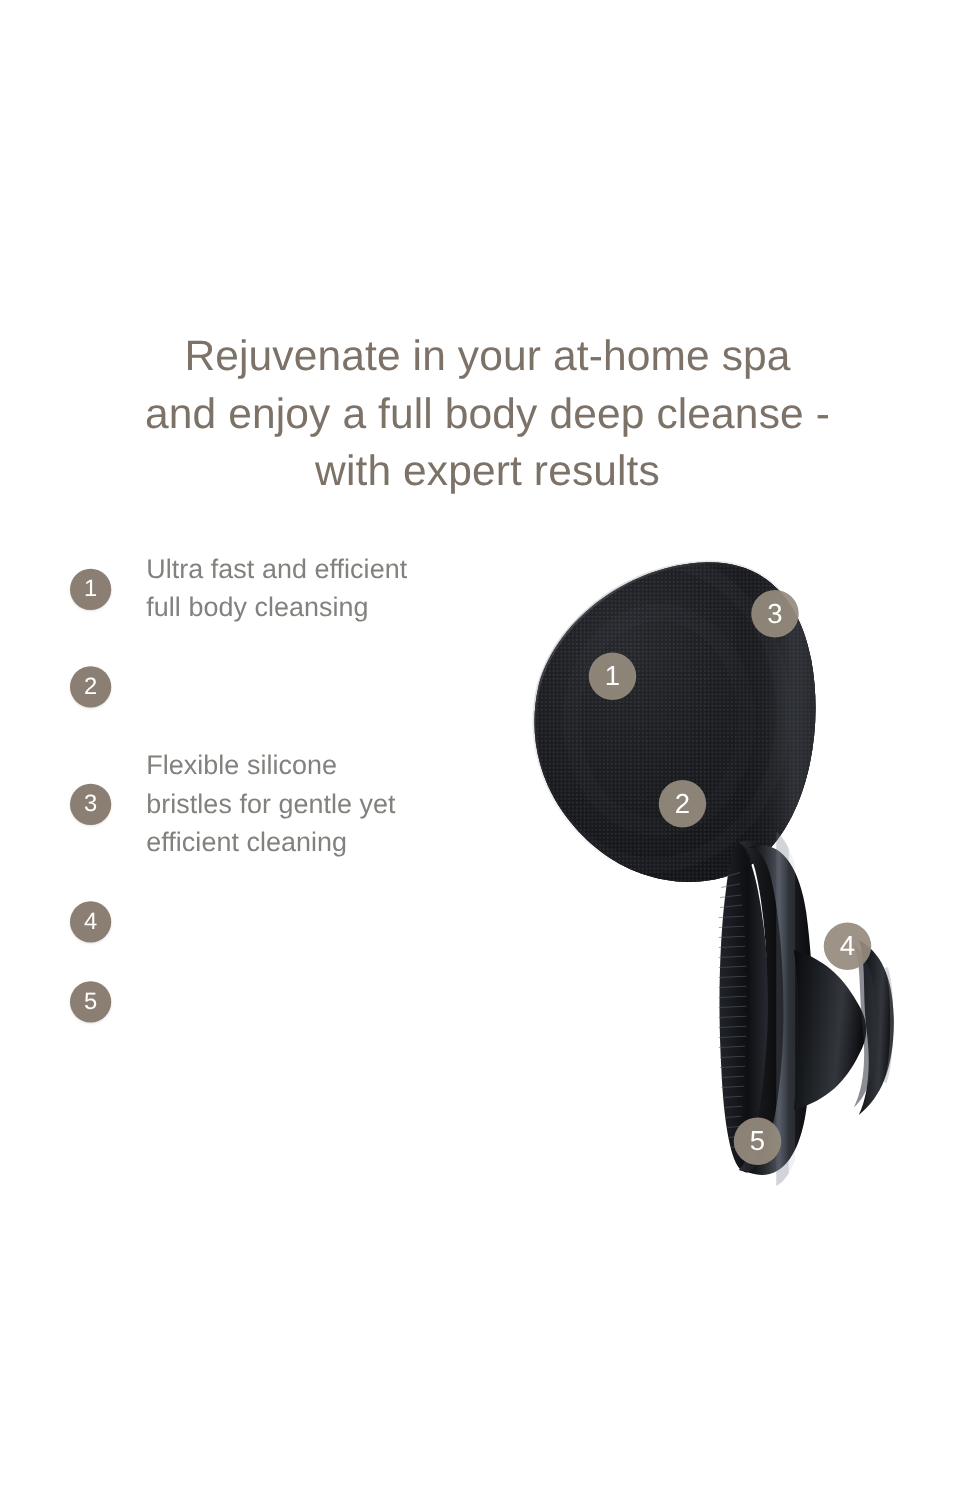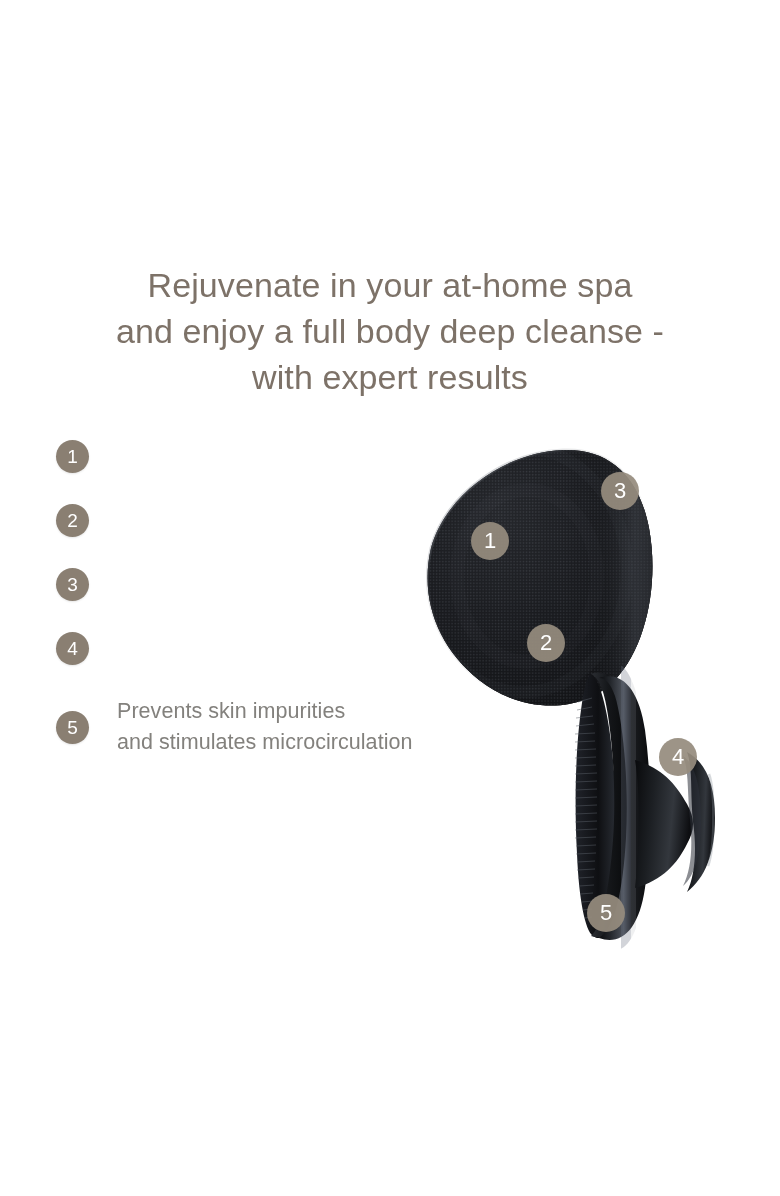--- a/index.html
+++ b/index.html
@@ -295,34 +295,37 @@
   <div class="callout c1">1</div>
   <div class="callout c2">2</div>
   <div class="callout c3">3</div>
   <div class="callout c4">4</div>
   <div class="callout c5">5</div>
 
   <div id="feature-list">
 
     <div class="feature-item">
       <div class="badge">1</div>
+      <div class="feature-text">Ultra fast and efficient
+full body cleansing</div>
     </div>
 
     <div class="feature-item">
       <div class="badge">2</div>
     </div>
 
     <div class="feature-item">
       <div class="badge">3</div>
+      <div class="feature-text">Flexible silicone
+bristles for gentle yet
+efficient cleaning</div>
     </div>
 
     <div class="feature-item">
       <div class="badge">4</div>
     </div>
 
     <div class="feature-item">
       <div class="badge">5</div>
-      <div class="feature-text">Prevents skin impurities
-and stimulates microcirculation</div>
     </div>
 
   </div>
 </div>
 
 </body></html>

